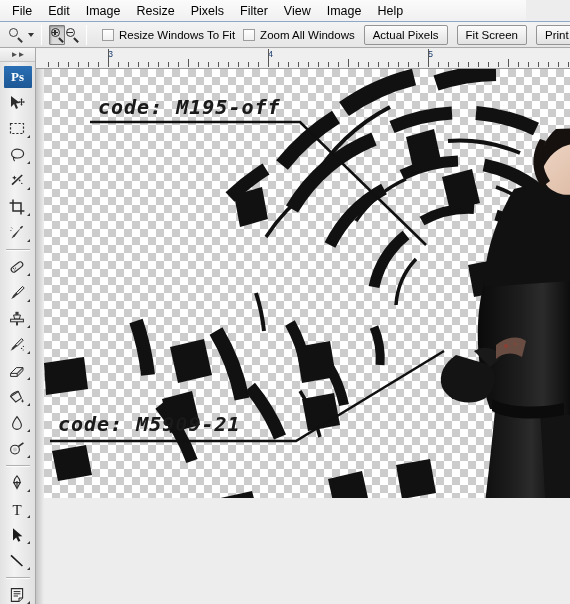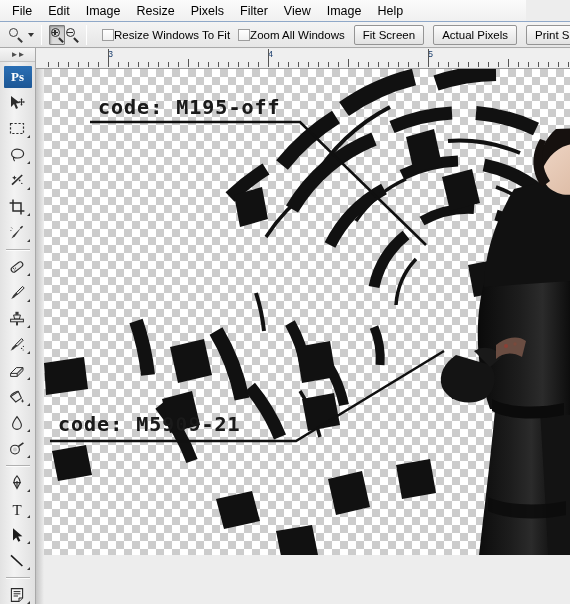--- a/index.html
+++ b/index.html
@@ -152,20 +152,21 @@
   }
   .zoom-btn .mg .plus-v {
     position: absolute;
     left: 4.3px; top: 2.4px;
     width: 1.4px; height: 5.4px;
     background: #2e2e2e;
   }
   .checkopt {
     display: flex;
     align-items: center;
+    gap: 5px;
     margin-left: 8px;
     font-size: 11.5px;
     color: #000;
     white-space: nowrap;
   }
   .checkopt .box {
     width: 12px; height: 12px;
     border: 1px solid #9d9d9d;
     background: linear-gradient(#ffffff, #f0f0f0);
     box-sizing: border-box;
@@ -274,24 +275,25 @@
     width: 24px; height: 1px;
     margin: 3px auto;
     background: #b0b0b0;
     border-bottom: 1px solid #fcfcfc;
   }
 
   
   #canvas-area {
     position: absolute;
     left: 44px; top: 69px;
-    width: 526px; height: 486px;
+    width: 526px; height: 429px;
     overflow: hidden;
     background:
       repeating-conic-gradient(#ffffff 0% 25%, #cccccc 0% 50%) 0 0 / 16px 16px;
+    font-style: italic;
   }
   #canvas-scroll-left {
     position: absolute;
     left: 36px; top: 69px;
     width: 8px; height: 535px;
     background: linear-gradient(to right, #c4c4c4, #ededed);
   }
   #artwork { position: absolute; left: 0; top: 0; width: 526px; height: 535px; }
 
   .anno-text {
@@ -355,22 +357,22 @@
 
     <div class="checkopt">
       <span class="box"></span>
       <span>Resize Windows To Fit</span>
     </div>
     <div class="checkopt">
       <span class="box"></span>
       <span>Zoom All Windows</span>
     </div>
 
+    <div class="pushbtn">Actual Pixels</div>
     <div class="pushbtn">Fit Screen</div>
-    <div class="pushbtn">Actual Pixels</div>
     <div class="pushbtn">Print Size</div>
   </div>
 
   <div id="toolbox">
     <div id="tb-grip">
       <span class="arrows">►►</span>
     </div>
     <div id="ps-logo">Ps</div>
 
     <div class="tool">

